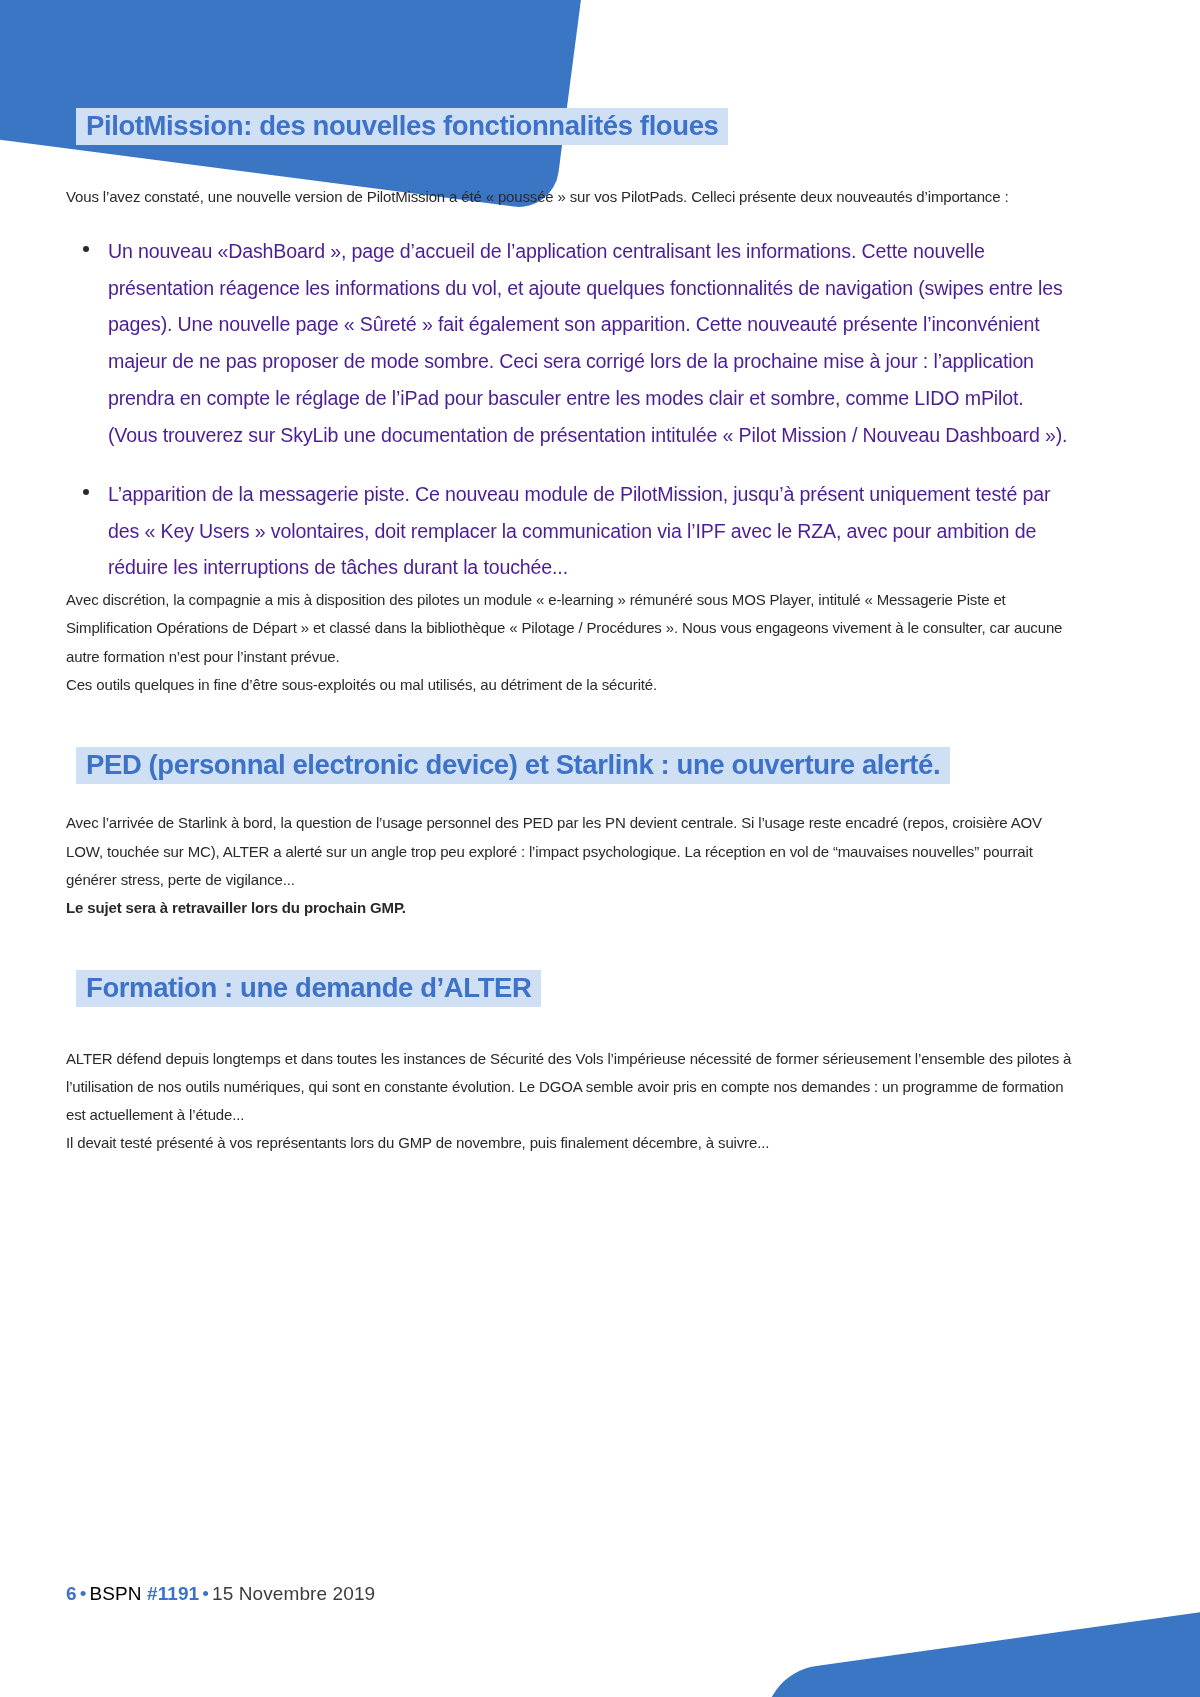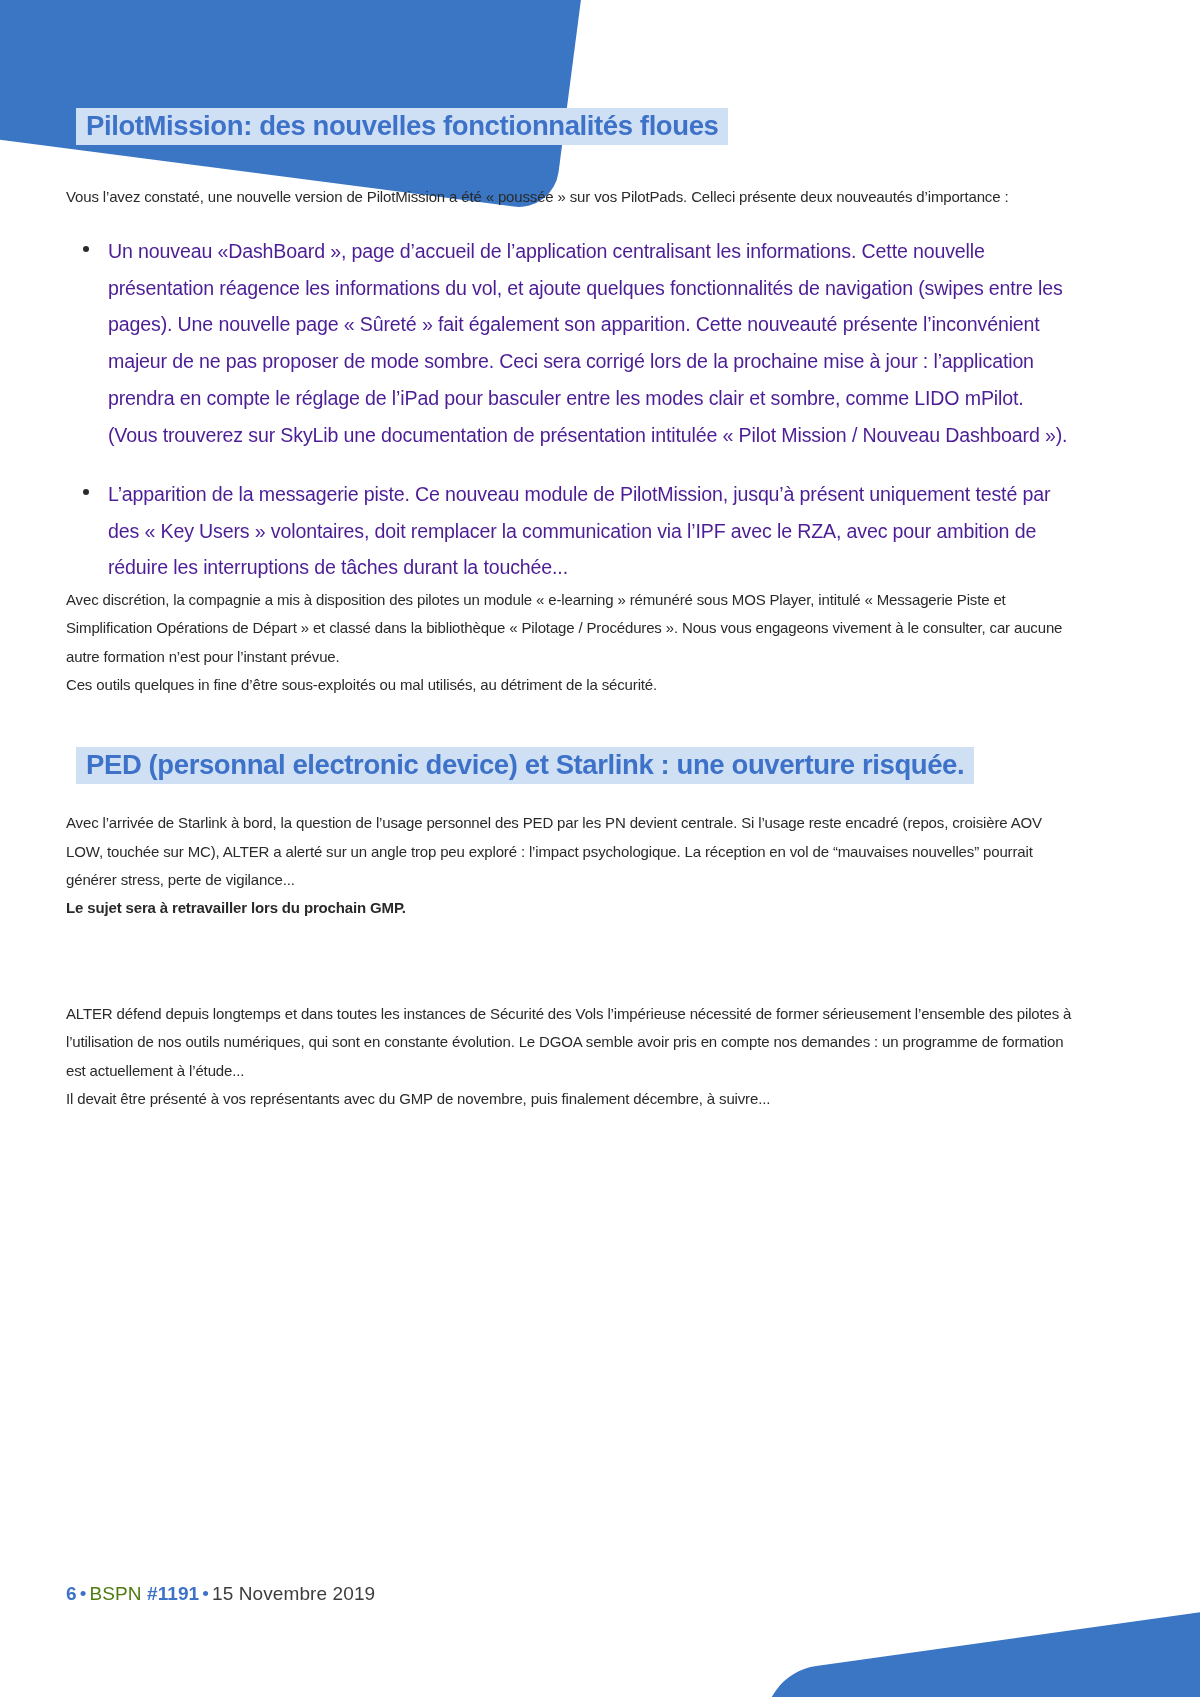--- a/index.html
+++ b/index.html
@@ -123,21 +123,21 @@
   }
   .footer .pagenum {
     color: #3d72c8;
     font-weight: bold;
   }
   .footer .sep { color: #3d72c8; padding: 0 3px; }
   .footer .issue {
     color: #3d72c8;
     font-weight: bold;
   }
-  .footer .label { color: #4d7c0f; margin-top: 16px; }
+  .footer .label { color: #000000; margin-top: 16px; }
   .footer .date { color: #3d3d3d; }
 </style>
 </head>
 <body>
 
 <div class="page">
 
   <div class="corner-top"></div>
   <div class="corner-bottom"></div>
 
@@ -161,34 +161,35 @@
         <span class="dot"></span>
         <span>L’apparition de la messagerie piste. Ce nouveau module de PilotMission, jusqu’à présent uniquement testé par des « Key Users » volontaires, doit remplacer la communication via l’IPF avec le RZA, avec pour ambition de réduire les interruptions de tâches durant la touchée...</span>
       </li>
     </ul>
 
     <p class="body">Avec discrétion, la compagnie a mis à disposition des pilotes un module « e-learning » rémunéré sous MOS Player, intitulé « Messagerie Piste et Simplification Opérations de Départ » et classé dans la bibliothèque « Pilotage / Procédures ». Nous vous engageons vivement à le consulter, car aucune autre formation n’est pour l’instant prévue.</p>
     <p class="body">Ces outils quelques in fine d’être sous-exploités ou mal utilisés, au détriment de la sécurité.</p>
 
     <div class="gap-lg"></div>
 
-    <h2 class="section-heading heading-2"><span class="hl">PED (personnal electronic device) et Starlink : une ouverture risquée.</span></h2>
+    <h2 class="section-heading heading-2"><span class="hl">PED (personnal electronic device) et Starlink : une ouverture alerté.</span></h2>
 
     <div class="gap-sm"></div>
 
     <p class="body">Avec l’arrivée de Starlink à bord, la question de l’usage personnel des PED par les PN devient centrale. Si l’usage reste encadré (repos, croisière AOV LOW, touchée sur MC), ALTER a alerté sur un angle trop peu exploré : l’impact psychologique. La réception en vol de “mauvaises nouvelles” pourrait générer stress, perte de vigilance...</p>
     <p class="body bold-line">Le sujet sera à retravailler lors du prochain GMP.</p>
 
     <div class="gap-lg"></div>
 
+    <h2 class="section-heading heading-3"><span class="hl">Formation : une demande d’ALTER</span></h2>
 
     <div class="gap-md"></div>
 
     <p class="body">ALTER défend depuis longtemps et dans toutes les instances de Sécurité des Vols l’impérieuse nécessité de former sérieusement l’ensemble des pilotes à l’utilisation de nos outils numériques, qui sont en constante évolution. Le DGOA semble avoir pris en compte nos demandes : un programme de formation est actuellement à l’étude...</p>
-    <p class="body">Il devait être présenté à vos représentants avec du GMP de novembre, puis finalement décembre, à suivre...</p>
+    <p class="body">Il devait testé présenté à vos représentants lors du GMP de novembre, puis finalement décembre, à suivre...</p>
 
   </div>
 
   <div class="footer">
     <span class="pagenum">6</span><span class="sep">•</span><span class="label">BSPN</span> <span class="issue">#1191</span><span class="sep">•</span><span class="date">15 Novembre 2019</span>
   </div>
 
 </div>
 
 </body></html>

